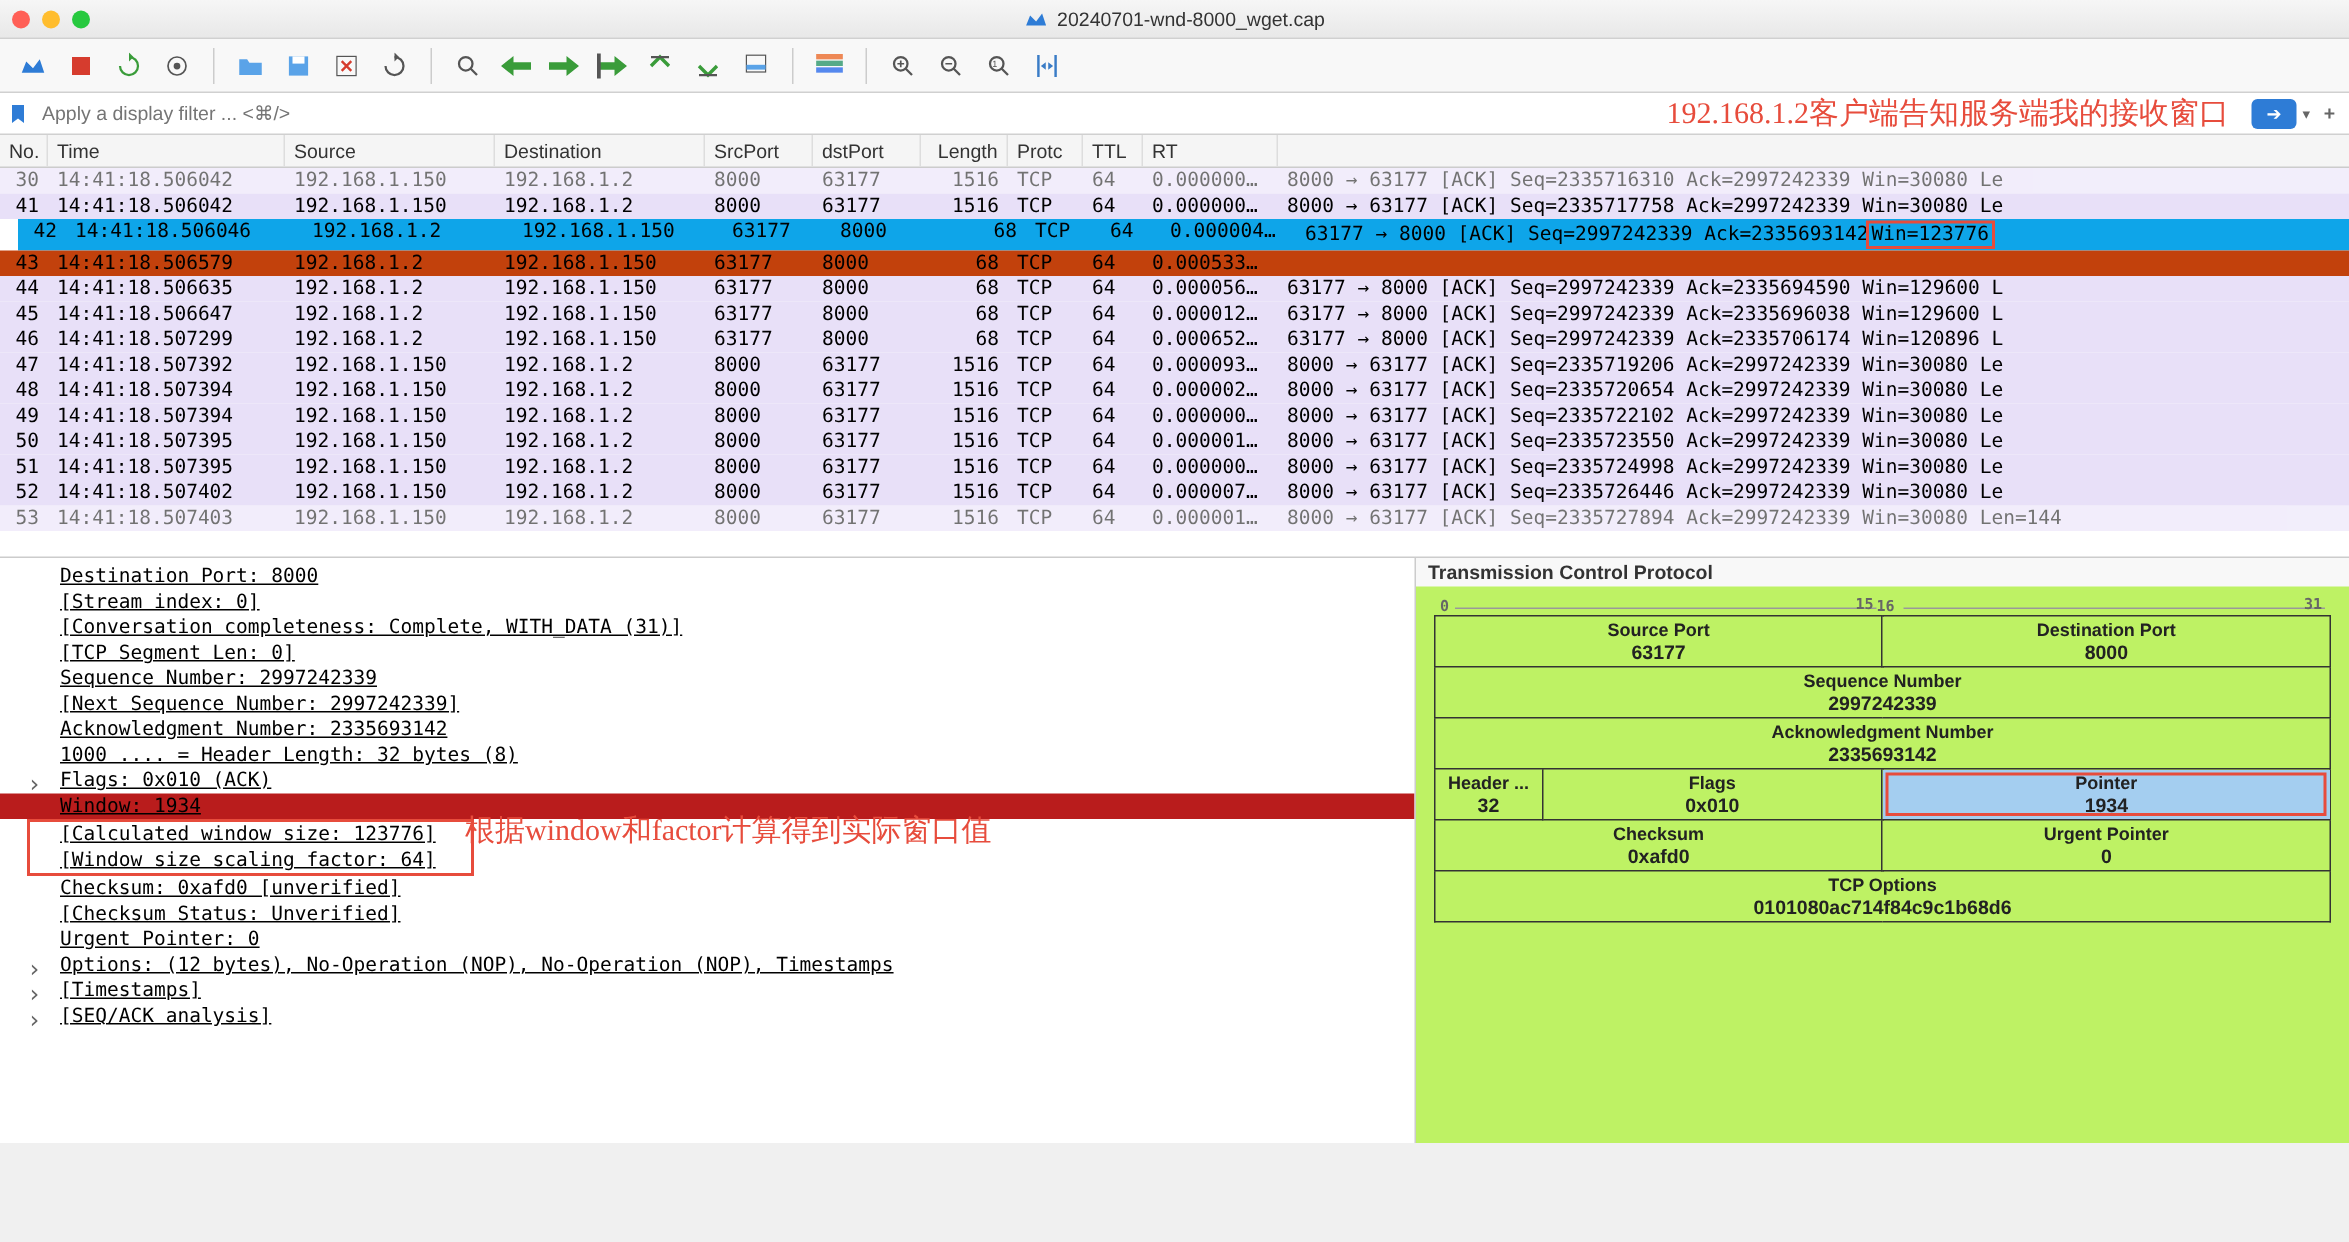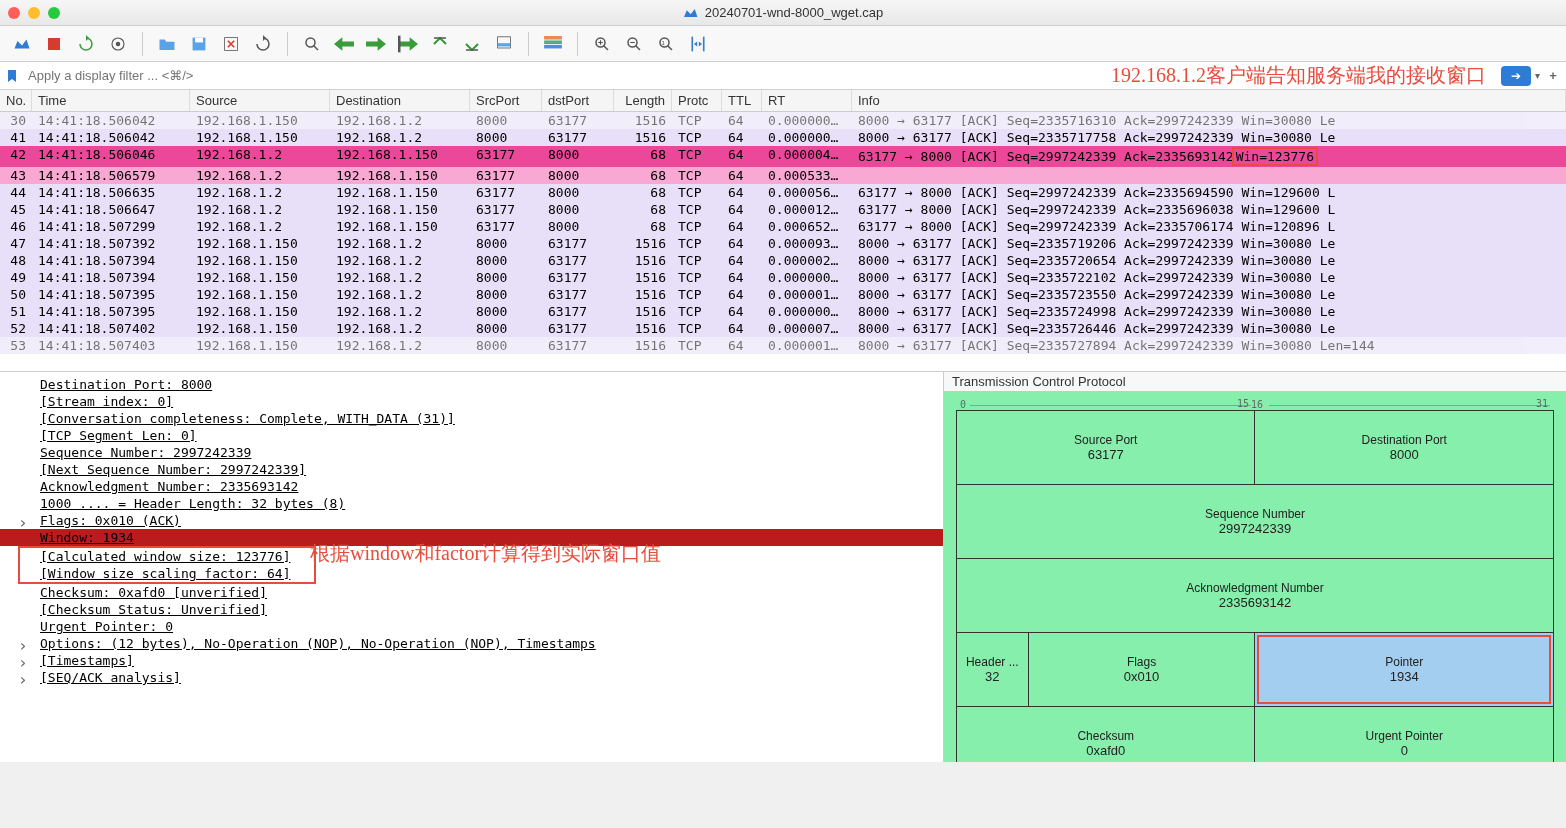--- a/index.html
+++ b/index.html
@@ -32,22 +32,22 @@
     .annotation-top { position: absolute; right: 80px; top: 62px; color: #e74c3c; font-size: 20px; font-family: "STKaiti", "KaiTi", cursive; z-index: 100; }
     .annotation-mid { position: absolute; left: 320px; top: 585px; color: #e74c3c; font-size: 20px; font-family: "STKaiti", "KaiTi", cursive; z-index: 100; }
     
     
     .packet-list { height: 282px; overflow: auto; background: #fff; border-bottom: 1px solid #ccc; }
     .packet-header { display: flex; background: #f5f5f5; border-bottom: 1px solid #ccc; font-size: 13px; color: #333; position: sticky; top: 0; }
     .packet-header > div { padding: 3px 6px; border-right: 1px solid #ddd; overflow: hidden; white-space: nowrap; }
     .pkt-row { display: flex; font-family: Menlo, Consolas, monospace; font-size: 13px; white-space: nowrap; }
     .pkt-row > div { padding: 1px 6px; overflow: hidden; text-overflow: clip; }
     .pkt-row.purple { background: #e8e0f8; }
-    .pkt-row.selected { background: #ec4899; }
-    .pkt-row.gray { background: #f9a8d4; }
+    .pkt-row.selected { background: #0ea5e9; margin-left: 12px; }
+    .pkt-row.gray { background: #c2410c; }
     .col-no { width: 32px; text-align: right; }
     .col-time { width: 158px; }
     .col-src { width: 140px; }
     .col-dst { width: 140px; }
     .col-sport { width: 72px; }
     .col-dport { width: 72px; }
     .col-len { width: 58px; text-align: right; }
     .col-proto { width: 50px; }
     .col-ttl { width: 40px; }
     .col-rt { width: 90px; }
@@ -55,26 +55,26 @@
     
     .red-box-inline { border: 2px solid #e74c3c; padding: 0 2px; margin-left: -2px; display:inline-block; }
     
     
     .bottom-panes { display: flex; height: 390px; }
     .details-pane { flex: 1; overflow: auto; background: #fff; font-family: Menlo, Consolas, monospace; font-size: 13px; padding: 4px 0; border-right: 1px solid #ccc; position: relative; }
     .detail-line { padding: 1px 20px 1px 40px; white-space: nowrap; text-decoration: underline; }
     .detail-line.expandable::before { content: "›"; position: absolute; left: 18px; color: #666; font-size: 16px; }
     .detail-line.selected { background: #b91c1c; }
     
-    .bytes-pane { width: 622px; background: #86efac; overflow: auto; }
+    .bytes-pane { width: 622px; background: #bef264; overflow: auto; font-weight: bold; }
     .bytes-title { font-size: 13px; color: #333; padding: 2px 8px; background: #f8f8f8; }
     .tcp-diagram { padding: 8px 12px; }
     .tcp-ruler { display: flex; font-size: 10px; color: #666; font-family: Menlo, monospace; padding: 0 4px; }
     .tcp-table { border-collapse: collapse; width: 100%; font-size: 13px; }
-    .tcp-table td { border: 1px solid #333; padding: 22px 4px; text-align: center; vertical-align: middle; }
+    .tcp-table td { border: 1px solid #333; padding: 2px 4px; text-align: center; vertical-align: middle; }
     .tcp-cell-label { font-size: 12px; color: #222; }
     .tcp-cell-val { font-size: 13px; color: #222; }
     .tcp-highlight { background: #a4cef0; position: relative; }
     .jagged { position: relative; }
   </style>
 </head>
 <body>
 
 <div class="titlebar">
   <div class="traffic-lights">
@@ -237,21 +237,20 @@
     <div class="col-no">No.</div>
     <div class="col-time">Time</div>
     <div class="col-src">Source</div>
     <div class="col-dst">Destination</div>
     <div class="col-sport">SrcPort</div>
     <div class="col-dport">dstPort</div>
     <div class="col-len">Length</div>
     <div class="col-proto">Protc</div>
     <div class="col-ttl">TTL</div>
     <div class="col-rt">RT</div>
-    <div class="col-info">Info</div>
   </div>
   <div id="packet-rows">
       <div class="pkt-row purple" style="opacity: 0.55;">
         <div class="col-no">30</div>
         <div class="col-time">14:41:18.506042</div>
         <div class="col-src">192.168.1.150</div>
         <div class="col-dst">192.168.1.2</div>
         <div class="col-sport">8000</div>
         <div class="col-dport">63177</div>
         <div class="col-len">1516</div>

